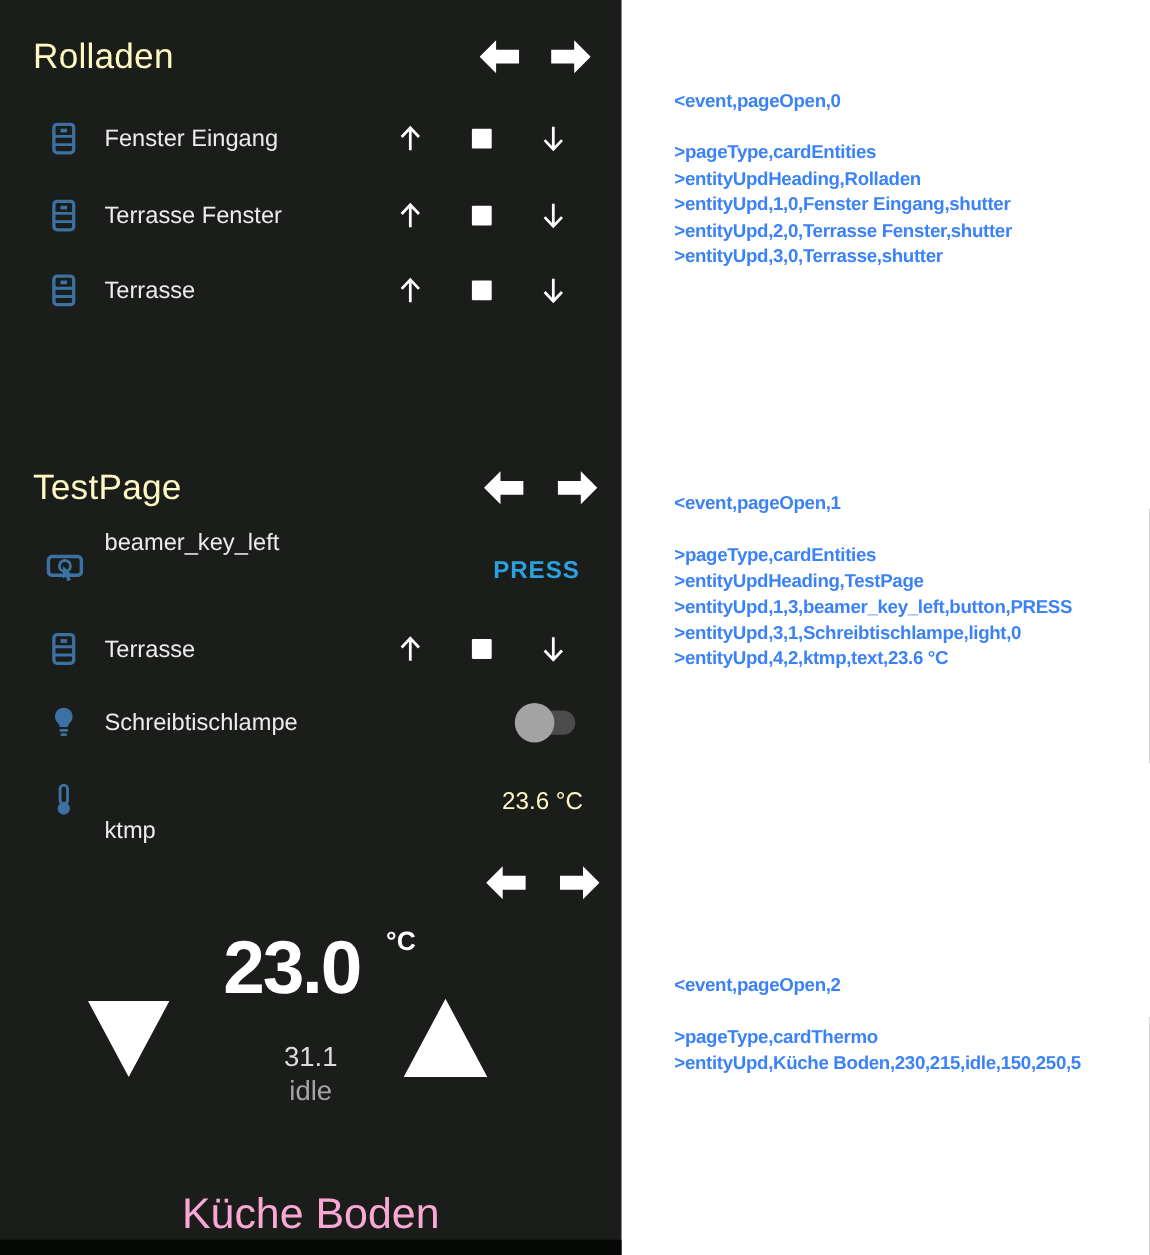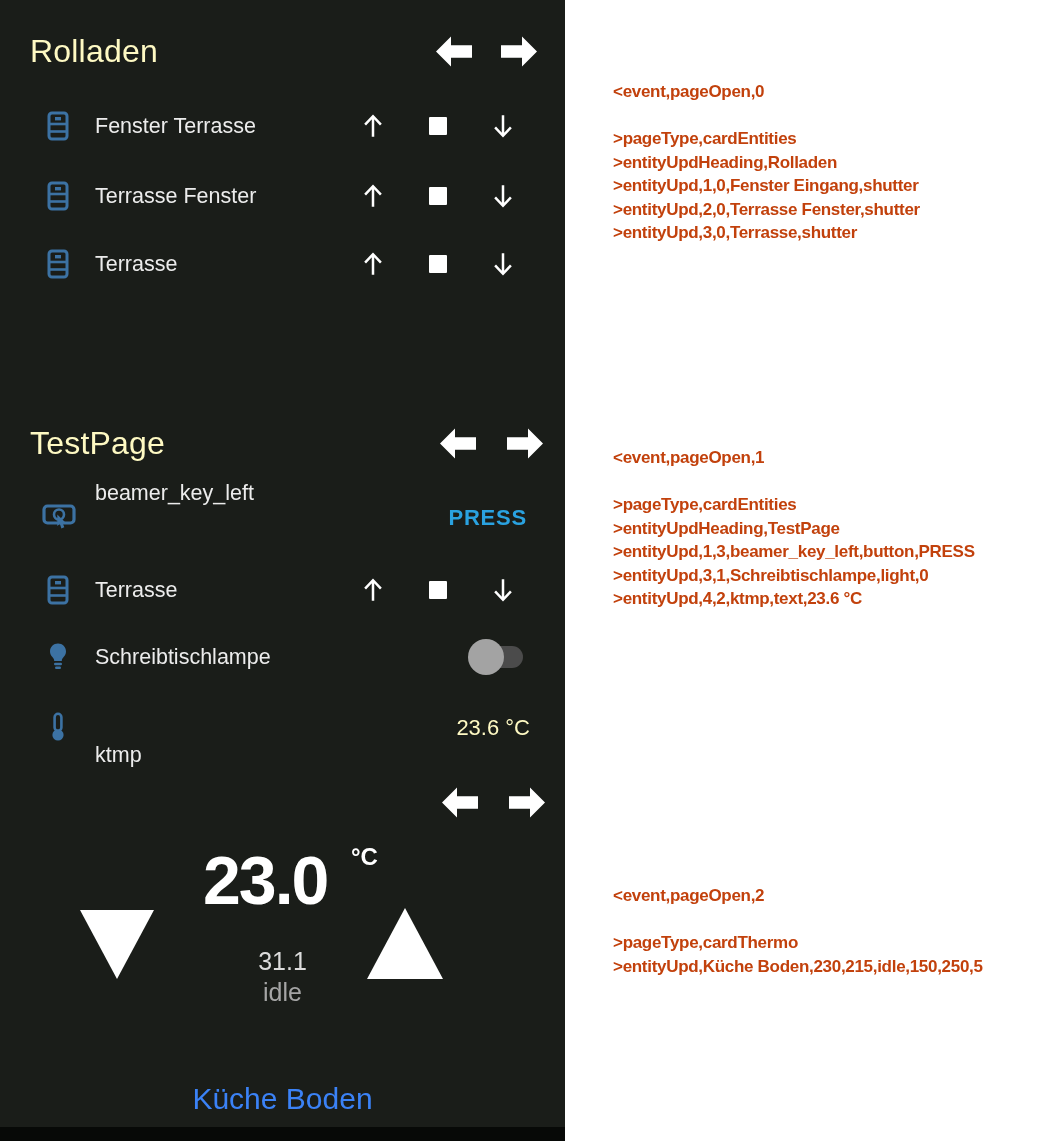--- a/index.html
+++ b/index.html
@@ -39,24 +39,24 @@
   #thermo-unit{position:absolute;left:351px;top:843px;color:#ffffff;font-size:24px;font-weight:700;}
   .tri-down{position:absolute;left:80px;top:910px;width:0;height:0;cursor:pointer;
             border-left:37px solid transparent;border-right:37px solid transparent;
             border-top:69px solid #ffffff;}
   .tri-up{position:absolute;left:367px;top:908px;width:0;height:0;cursor:pointer;
           border-left:38px solid transparent;border-right:38px solid transparent;
           border-bottom:71px solid #ffffff;}
   .center-line{position:absolute;left:0;width:565px;text-align:center;white-space:nowrap;}
   #thermo-setpoint{top:947px;color:#dcdcdc;font-size:25px;}
   #thermo-state{top:978px;color:#a5a5a5;font-size:25px;}
-  #thermo-name{top:1082px;color:#3b82f6;font-size:30px;}
+  #thermo-name{top:1082px;color:#f9a8d4;font-size:39px;}
 
   
-  .log-block{position:absolute;left:613px;width:430px;color:#c2410c;font-size:17px;
+  .log-block{position:absolute;left:613px;width:430px;color:#3b82f6;font-size:17px;
              font-weight:700;line-height:23.5px;letter-spacing:-0.3px;}
   .log-line{min-height:23.5px;white-space:pre;}
   #log-block-0{top:80px;}
   #log-block-1{top:446px;}
   #log-block-2{top:884px;}
 </style>
 </head>
 <body>
 
 <div id="stage">
@@ -79,21 +79,21 @@
     <div class="entity-icon" style="left:47px;top:111px;">
       <svg width="22" height="30" viewBox="0 0 22 30">
           <g stroke="currentColor" fill="none">
         <rect x="2" y="2" width="18" height="26" rx="3" stroke-width="3"></rect>
         <line x1="2.5" y1="13" x2="19.5" y2="13" stroke-width="2.6"></line>
         <line x1="2.5" y1="20.5" x2="19.5" y2="20.5" stroke-width="2.6"></line>
         <rect x="8" y="6" width="6" height="3.4" fill="currentColor" stroke="none"></rect>
           </g>
         </svg>
     </div>
-    <div class="entity-label" style="top:113px;">Fenster Terrasse</div>
+    <div class="entity-label" style="top:113px;">Fenster Eingang</div>
     <div class="ud-arrow" style="left:361px;top:113px;">
       <svg viewBox="0 0 24 28">
           <path d="M12 25.5 L12 4 M3.5 12.5 L12 3.5 L20.5 12.5" stroke="#ffffff" stroke-width="2.7" fill="none"></path>
         </svg>
     </div>
     <div class="stop-btn" style="left:429px;top:117px;"></div>
     <div class="ud-arrow" style="left:491px;top:113px;">
       <svg viewBox="0 0 24 28">
           <path d="M12 2.5 L12 24 M3.5 15.5 L12 24.5 L20.5 15.5" stroke="#ffffff" stroke-width="2.7" fill="none"></path>
         </svg>

